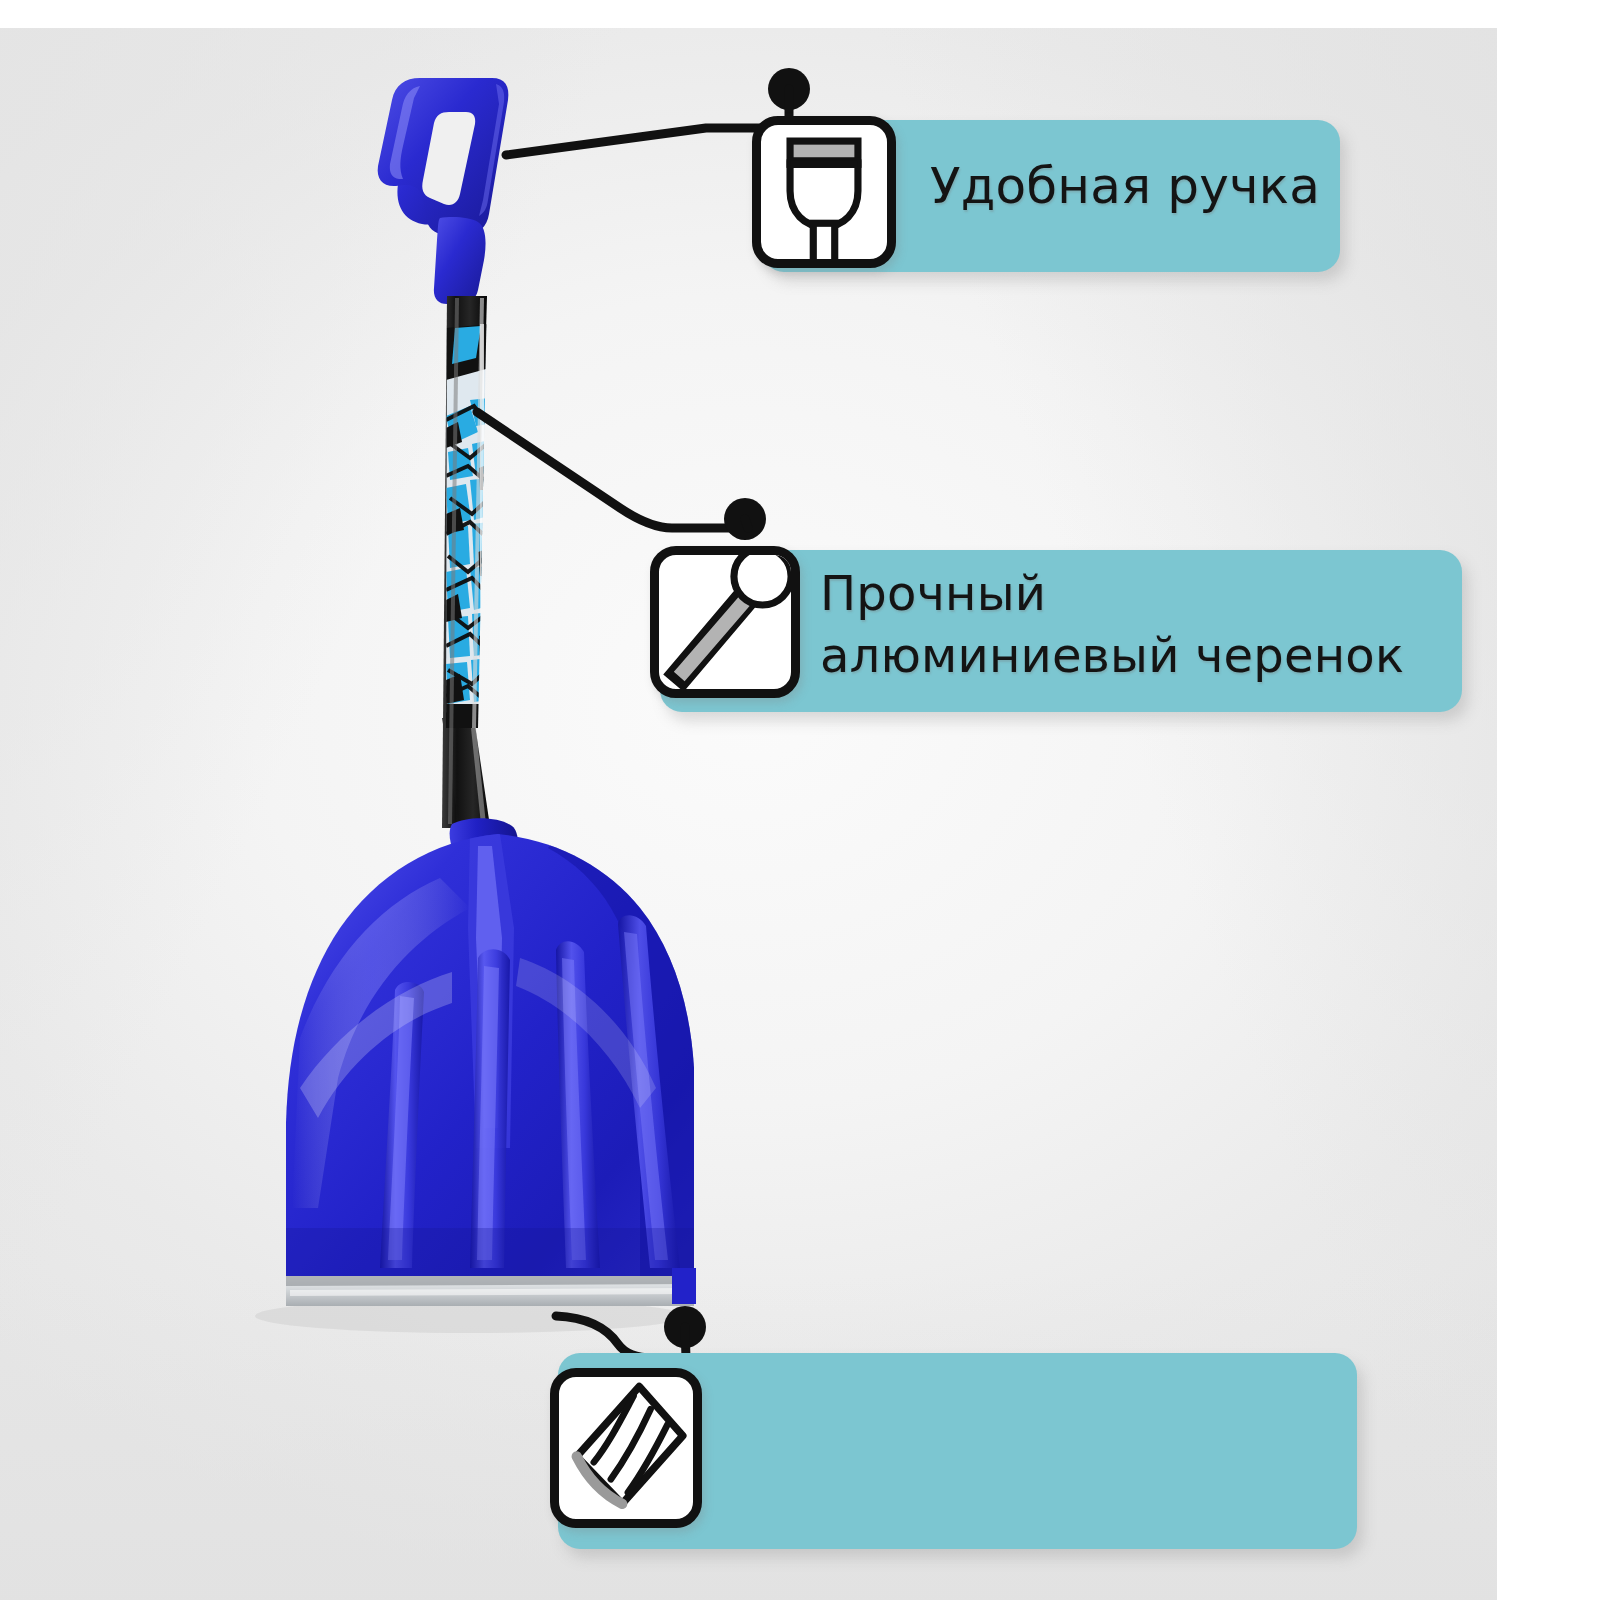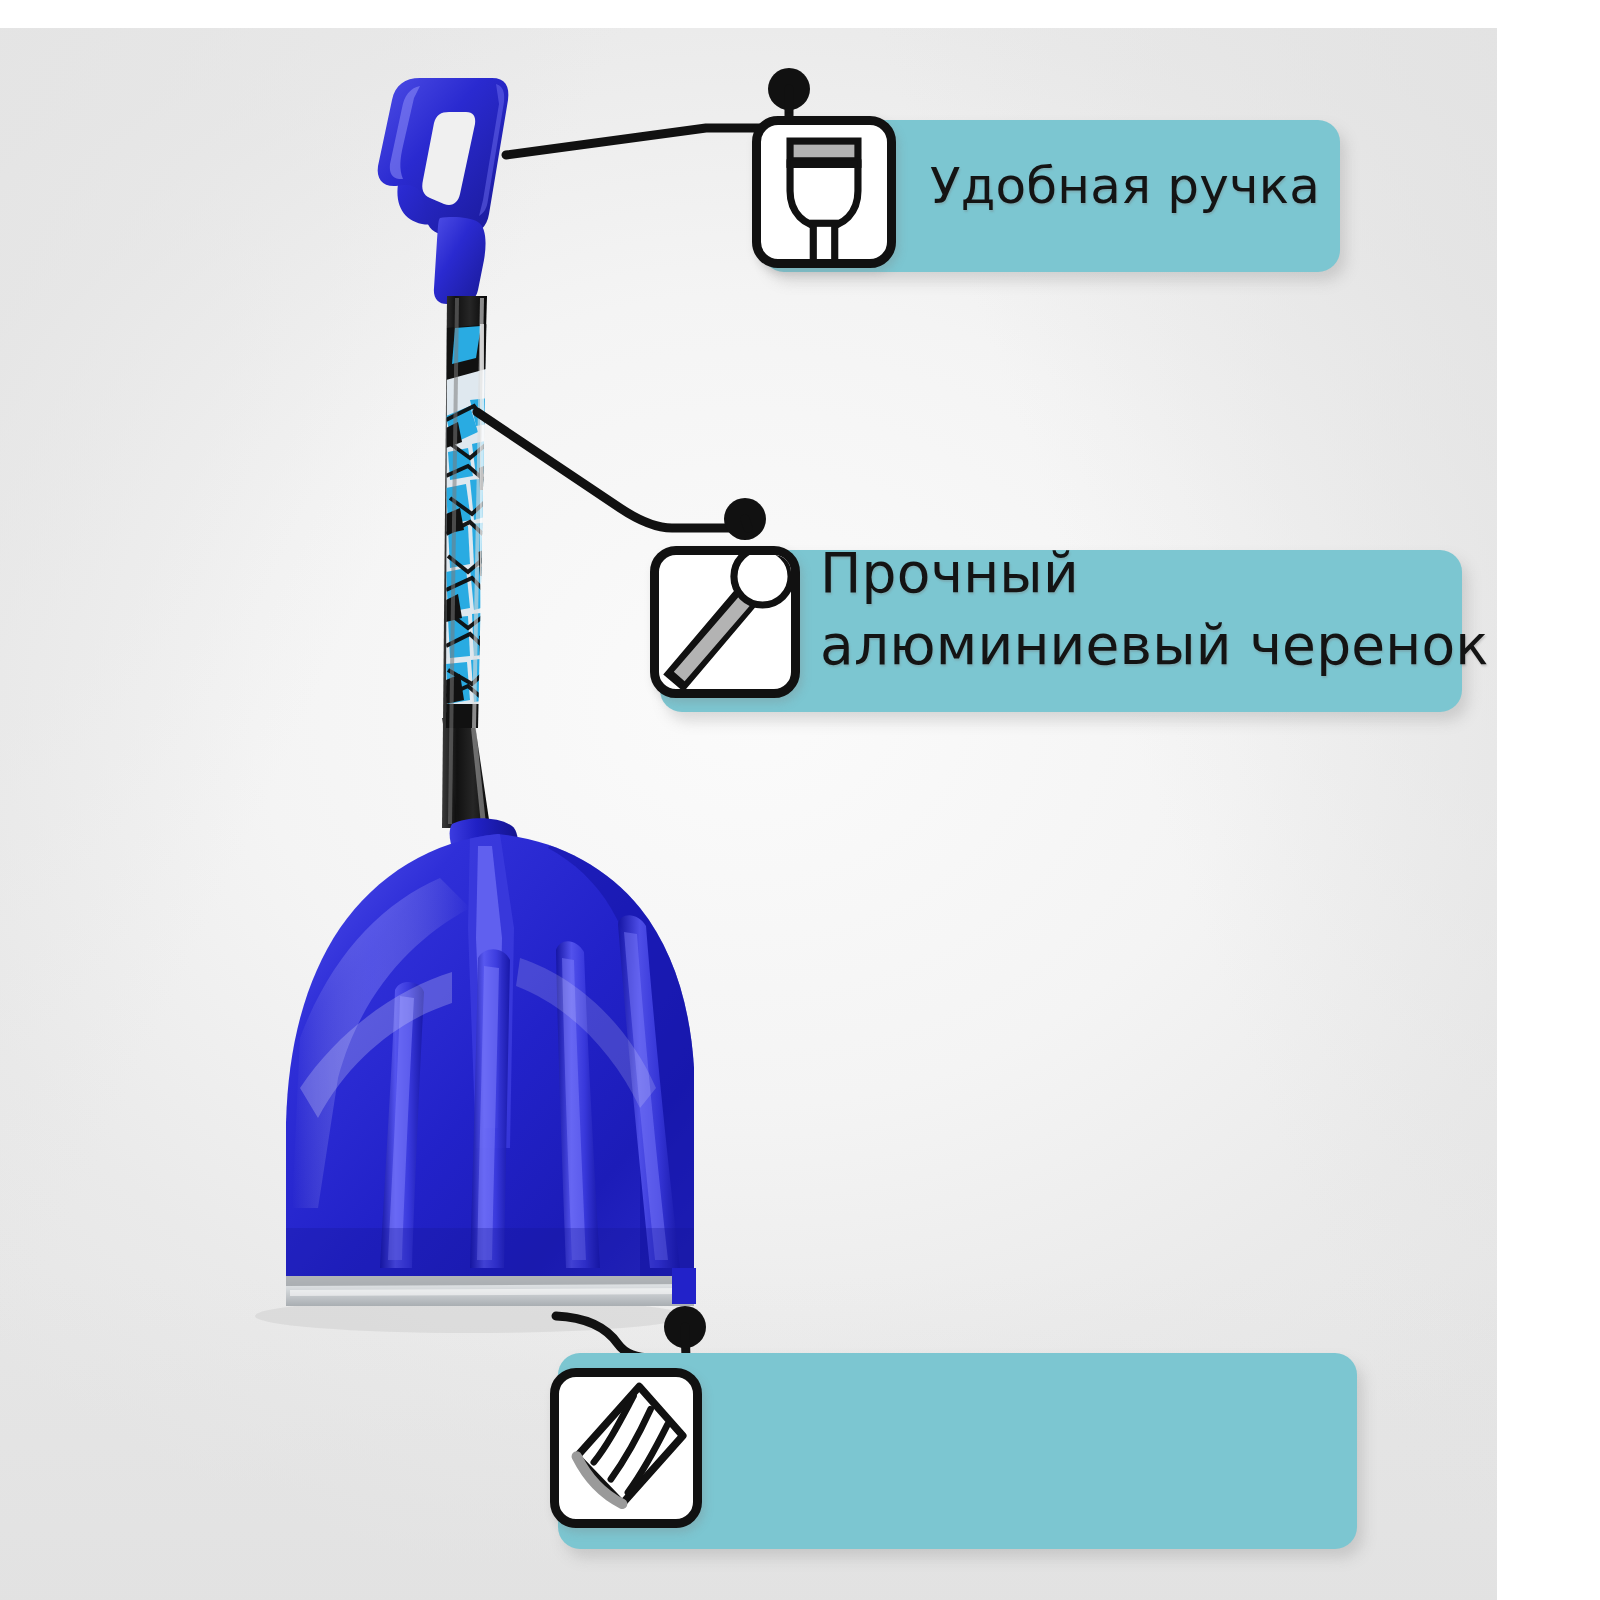--- a/index.html
+++ b/index.html
@@ -57,21 +57,21 @@
   }
 
   
   #badge-handle   { left: 762px;  top: 92px;   width: 578px;  height: 152px; }
   #tile-handle    { left: 752px;  top: 88px;   width: 144px;  height: 152px; }
   #text-handle    { position:absolute; left: 930px; top: 126px; font-size: 50px; }
 
   
   #badge-shaft    { left: 660px;  top: 522px;  width: 802px;  height: 162px; }
   #tile-shaft     { left: 650px;  top: 518px;  width: 150px;  height: 152px; }
-  #text-shaft     { position:absolute; left: 820px; top: 510px; font-size: 55px; }
+  #text-shaft     { position:absolute; left: 820px; top: 534px; font-size: 48px; }
 
   
   #badge-plate    { left: 558px;  top: 1325px; width: 799px;  height: 196px; }
   #tile-plate     { left: 550px;  top: 1340px; width: 152px;  height: 160px; }
   #text-plate     { position:absolute; left: 718px; top: 1338px; font-size: 46px; }
 
   .conn { position: absolute; left: 0; top: 0; }
 </style>
 </head>
 <body>

